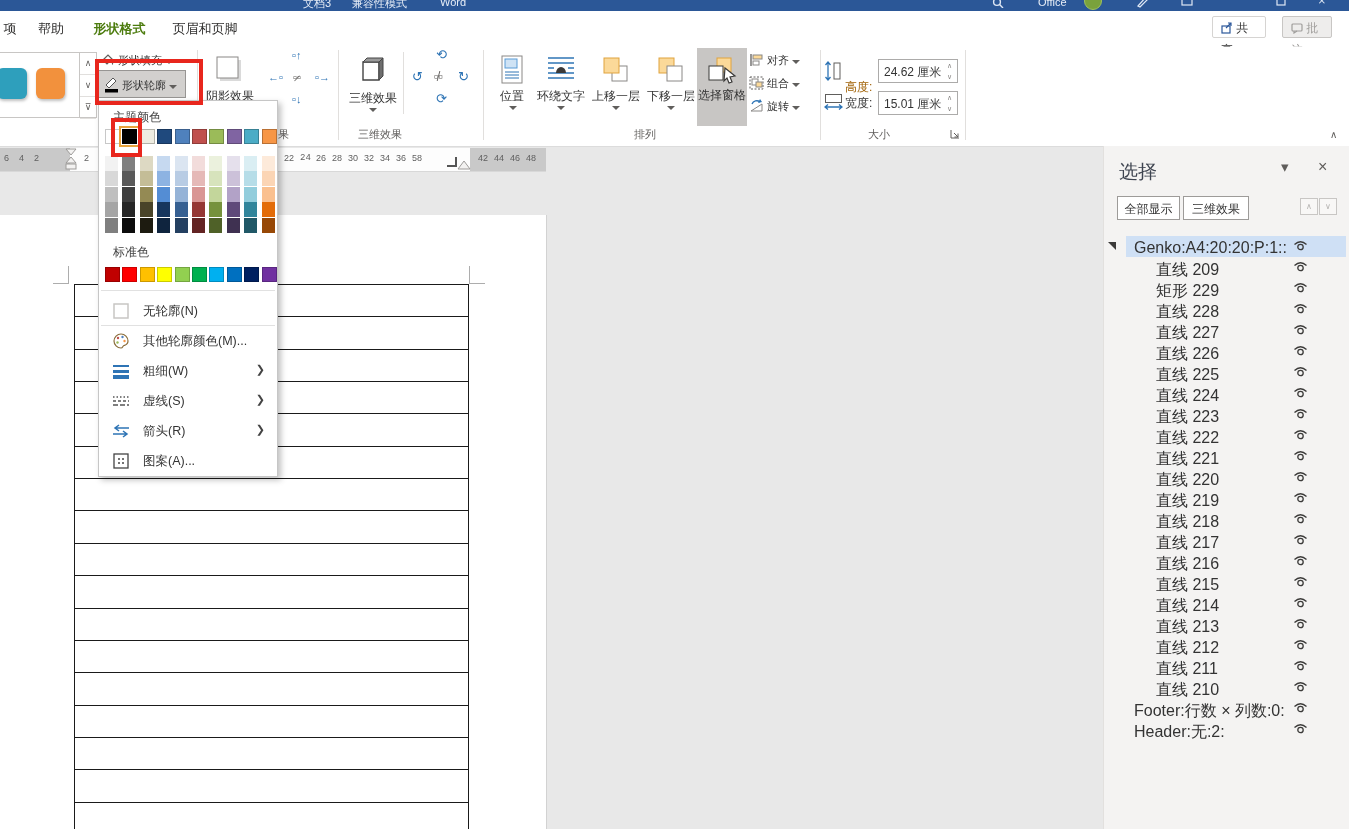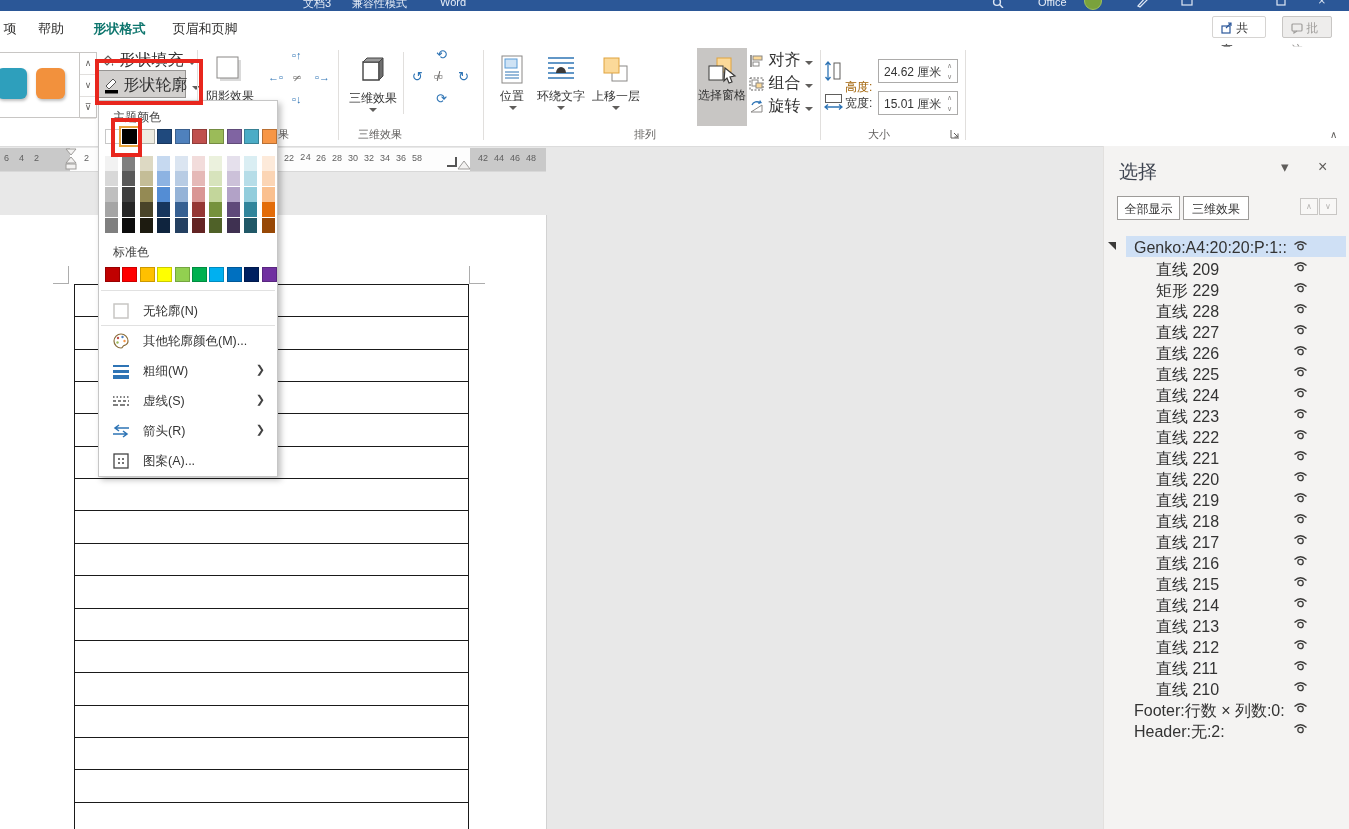--- a/index.html
+++ b/index.html
@@ -8,32 +8,32 @@
        -webkit-font-smoothing:antialiased;}
   .abs{position:absolute;}
   
   .titlebar{left:0;top:0;width:1349px;height:11px;background:#2b5797;overflow:hidden;z-index:5;}
   .titlebar .t{position:absolute;top:-4px;color:#e8eef7;font-size:11px;white-space:nowrap;}
   .tb-ic{position:absolute;top:-6px;color:#dfe8f5;font-size:12px;}
   .avatar{position:absolute;top:-8px;width:16px;height:16px;border-radius:50%;background:#7aa23c;border:1px solid #9fc25e;}
   
   .tabrow{left:0;top:11px;width:1349px;height:36px;background:#fff;z-index:4;}
   .tab{position:absolute;top:0;height:36px;line-height:36px;font-size:13px;color:#323130;cursor:default;}
-  .tab.active{color:#0f766e;font-weight:bold;border-bottom:3px solid #14532d;}
+  .tab.active{color:#4d7c0f;font-weight:bold;border-bottom:3px solid #14532d;}
   .pillbtn{position:absolute;top:5px;height:22px;line-height:22px;font-size:12px;color:#333;
            background:#fff;border:1px solid #d6d4d2;border-radius:2px;padding:0 8px;box-sizing:border-box;}
   .pillbtn.disabled{color:#a09e9c;background:#f6f5f4;border-color:#dedcda;}
   
   .ribbon{left:0;top:47px;width:1349px;height:99px;background:#fff;border-bottom:1px solid #dcdcdc;z-index:4;}
   .rdiv{position:absolute;top:3px;width:1px;height:90px;background:#e1dfdd;}
   .grouplabel{position:absolute;top:80px;font-size:11px;color:#605e5c;white-space:nowrap;}
   .bigbtn{position:absolute;top:1px;width:52px;height:92px;text-align:center;font-size:12px;color:#333;}
   .bigbtn .lbl{position:absolute;top:40px;left:0;right:0;font-size:12px;color:#333;white-space:nowrap;}
   .carets{display:inline-block;width:0;height:0;border-left:4px solid transparent;border-right:4px solid transparent;border-top:4px solid #605e5c;}
-  .smallrow{position:absolute;height:20px;line-height:20px;font-size:16px;color:#333;white-space:nowrap;}
+  .smallrow{position:absolute;height:20px;line-height:20px;font-size:11px;color:#333;white-space:nowrap;}
   .gallery{left:-12px;top:5px;width:107px;height:64px;background:#fff;border:1px solid #c8c6c4;}
   .gsw{position:absolute;top:15px;height:31px;border-radius:6px;box-shadow:1px 2px 3px rgba(0,0,0,.25);}
   .gscroll{position:absolute;right:0;top:0;width:16px;height:64px;border-left:1px solid #c8c6c4;}
   .gscroll div{height:21px;border-bottom:1px solid #e1dfdd;text-align:center;color:#605e5c;font-size:9px;line-height:21px;}
   .spinbox{position:absolute;width:80px;height:24px;background:#fff;border:1px solid #acabaa;box-sizing:border-box;font-size:12px;color:#333;}
   .spinbox .v{position:absolute;left:5px;top:4px;}
   .spin{position:absolute;right:1px;top:0;width:13px;height:22px;color:#8a8886;font-size:7px;text-align:center;line-height:11px;}
   .pressed{background:#c8c6c4;}
   
   .ruler{left:0;top:148px;width:546px;height:23px;background:#fdfdfd;border-bottom:1px solid #d8d8d8;z-index:3;}
@@ -223,20 +223,28 @@
       </svg>
     <div class="lbl">环绕文字</div>
     <span class="carets" style="position:absolute;left:22px;top:58px"></span>
   </div>
   <div class="bigbtn" style="left:590px;width:52px">
     <svg style="margin:7px auto 0" width="30" height="30" viewBox="0 0 30 30">
         <rect x="11" y="11" width="15" height="15" fill="#fff" stroke="#8a8886"></rect>
         <rect x="3" y="3" width="15" height="15" fill="#fbd999" stroke="#e0a33e"></rect>
       </svg>
     <div class="lbl">上移一层</div>
+    <span class="carets" style="position:absolute;left:22px;top:58px"></span>
+  </div>
+  <div class="bigbtn" style="left:645px;width:52px">
+    <svg style="margin:7px auto 0" width="30" height="30" viewBox="0 0 30 30">
+        <rect x="3" y="3" width="15" height="15" fill="#fbd999" stroke="#e0a33e"></rect>
+        <rect x="11" y="11" width="15" height="15" fill="#fff" stroke="#8a8886"></rect>
+      </svg>
+    <div class="lbl">下移一层</div>
     <span class="carets" style="position:absolute;left:22px;top:58px"></span>
   </div>
   <div class="bigbtn pressed" style="left:697px;width:50px;height:78px;top:1px">
     <svg style="margin:8px auto 0" width="34" height="30" viewBox="0 0 34 30">
         <rect x="12" y="2" width="14" height="14" fill="#fbd999" stroke="#e0a33e"></rect>
         <rect x="4" y="10" width="14" height="14" fill="#fff" stroke="#3b3a39"></rect>
         <path d="M20 12 L30 20 L25 21 L27 26 L24 27 L22 22 L19 25 Z" fill="#fff" stroke="#3b3a39" stroke-width="1.2"></path>
       </svg>
     <div class="lbl" style="top:39px">选择窗格</div>
   </div>

